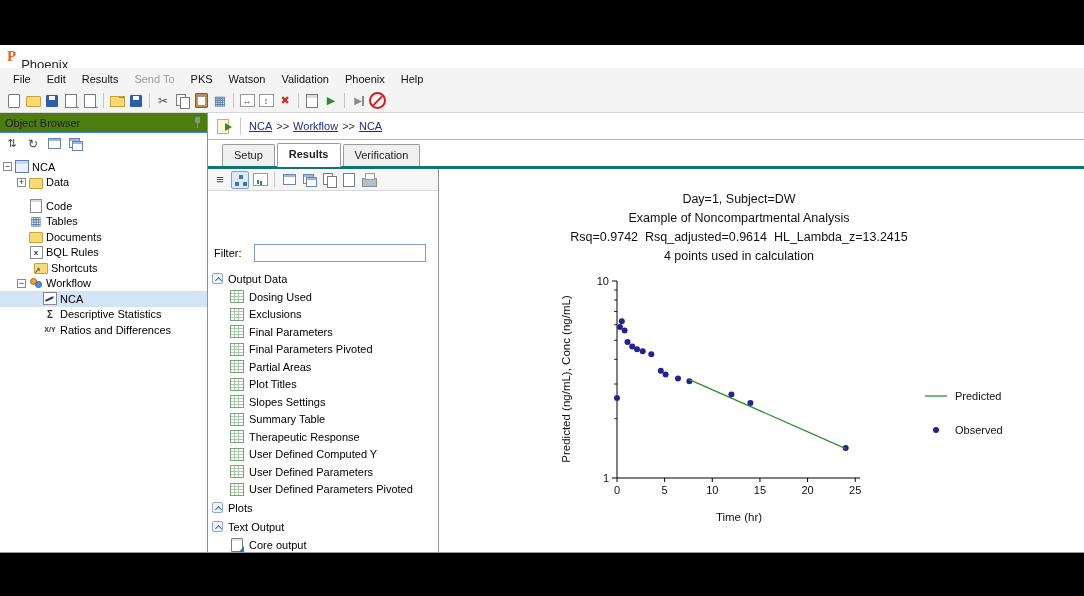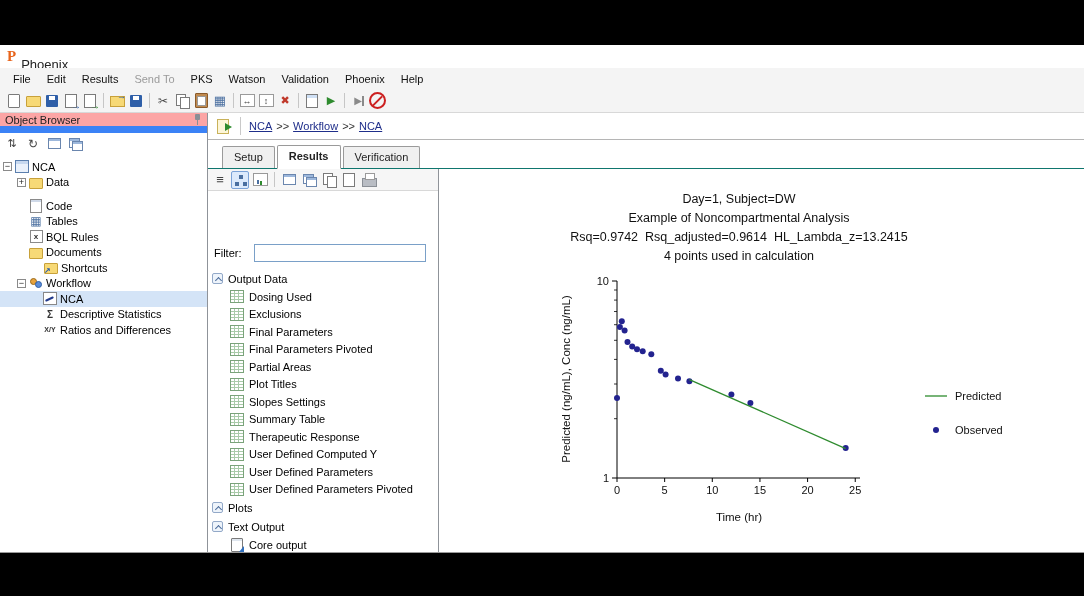--- a/index.html
+++ b/index.html
@@ -60,21 +60,21 @@
   .ic-chart-view::after{content:"";position:absolute;left:6px;bottom:5px;width:2px;height:4px;background:#4a6fa0;box-shadow:3px 1px 0 0 #2e8b2e;}
   .ic-print::before{content:"";width:13px;height:7px;background:#b9bdc4;border:1px solid #8a8f96;margin-top:6px;}
   .ic-print::after{content:"";position:absolute;top:2px;left:5px;width:8px;height:5px;background:#fff;border:1px solid #9a9a9a;}
   .tbi.pressed{border:1px solid #7aa2d8;background:#dceafc;border-radius:2px;}
 
   
   .content{display:flex;height:439px;}
 
   
   .left-panel{width:208px;border-right:1px solid #8f9399;display:flex;flex-direction:column;background:#fff;flex:none;}
-  .lp-header{height:20px;display:flex;align-items:center;justify-content:space-between;padding:0 5px;background:#fca5a5;border-bottom:7px solid #3b82f6;color:#222;}
+  .lp-header{height:20px;display:flex;align-items:center;justify-content:space-between;padding:0 5px;background:#4d7c0f;border-bottom:1px solid #3b82f6;color:#222;}
   .pin{width:9px;height:13px;position:relative;}
   .pin::before{content:"";position:absolute;top:1px;left:2px;width:5px;height:6px;background:#8a8f96;border-radius:1px;}
   .pin::after{content:"";position:absolute;top:7px;left:4px;width:1px;height:5px;background:#8a8f96;}
   .lp-toolbar{height:21px;display:flex;align-items:center;gap:3px;padding:0 3px;}
   .ob-tree{flex:1;padding-top:5px;overflow:hidden;}
   .tree-row{height:15.5px;display:flex;align-items:center;gap:3px;white-space:nowrap;}
   .tree-row.selected{background:#d4e4f7;}
   .expand{width:9px;height:9px;border:1px solid #8a8a8a;background:#fff;font-size:9px;line-height:7px;text-align:center;color:#222;flex:none;}
   .expand.none{visibility:hidden;}
 
@@ -98,21 +98,21 @@
   .right-panel{flex:1;display:flex;flex-direction:column;min-width:0;}
   .crumbbar{height:27px;border-bottom:1px solid #b5b5b5;display:flex;align-items:center;gap:8px;padding-left:8px;background:#fff;}
   .crumb-icon{width:16px;height:16px;position:relative;flex:none;}
   .crumb-icon::before{content:"";position:absolute;left:1px;top:1px;width:10px;height:13px;background:#fdf6d8;border:1px solid #c9b25a;}
   .crumb-icon::after{content:"";position:absolute;right:0;top:5px;width:0;height:0;border-top:4px solid transparent;border-bottom:4px solid transparent;border-left:7px solid #2e8b2e;}
   .crumb-vsep{width:1px;height:18px;background:#c9c9c9;flex:none;}
   .crumbs{display:flex;align-items:center;gap:4px;}
   .crumb-link{color:#1f2e8a;text-decoration:underline;cursor:pointer;}
   .crumb-s{color:#333;}
 
-  .tabrow{height:29px;display:flex;align-items:flex-end;padding-left:14px;border-bottom:1px solid #0f766e;background:#fff;}
+  .tabrow{height:29px;display:flex;align-items:flex-end;padding-left:14px;border-bottom:3px solid #0f766e;background:#fff;}
   .tab{padding:4px 11px 5px;border:1px solid #9a9a9a;border-bottom:none;background:#f0f0f0;margin-right:2px;border-radius:2px 2px 0 0;color:#222;position:relative;}
   .tab.active{background:#fff;font-weight:bold;margin-bottom:-1px;padding-bottom:6px;border-bottom:1px solid #fff;}
 
   .body{flex:1;display:flex;min-height:0;}
   .results-panel{width:231px;border-right:1px solid #8f9399;display:flex;flex-direction:column;flex:none;background:#fff;}
   .rp-toolbar{height:22px;border-bottom:1px solid #d8d8d8;display:flex;align-items:center;gap:2px;padding:0 3px;background:#f6f6f6;}
   .rp-filter{height:27px;display:flex;align-items:center;gap:12px;padding:0 6px;margin-top:48px;}
   .rp-filter input{width:172px;height:18px;border:1px solid #7aa0c8;padding:0 3px;font:11px "Liberation Sans",sans-serif;}
   .results-tree{flex:1;overflow:hidden;padding-top:3px;}
   .rt-header{height:19px;display:flex;align-items:center;gap:5px;padding-left:4px;font-weight:normal;white-space:nowrap;}
@@ -210,29 +210,29 @@
               <span class="ti ic-code"></span>
               <span class="tlabel">Code</span>
             </div>
             <div class="tree-row" style="padding-left: 17px;">
               <span class="expand none"></span>
               <span class="ti ic-tables"></span>
               <span class="tlabel">Tables</span>
             </div>
             <div class="tree-row" style="padding-left: 17px;">
               <span class="expand none"></span>
+              <span class="ti ic-folder"></span>
+              <span class="tlabel">Documents</span>
+            </div>
+            <div class="tree-row" style="padding-left: 17px;">
+              <span class="expand none"></span>
               <span class="ti ic-bql"></span>
               <span class="tlabel">BQL Rules</span>
             </div>
-            <div class="tree-row" style="padding-left: 17px;">
-              <span class="expand none"></span>
-              <span class="ti ic-folder"></span>
-              <span class="tlabel">Documents</span>
-            </div>
-            <div class="tree-row" style="padding-left: 32px;">
+            <div class="tree-row" style="padding-left: 22px;">
               <span class="expand none"></span>
               <span class="ti ic-folder-shortcut"></span>
               <span class="tlabel">Shortcuts</span>
             </div>
             <div class="tree-row" style="padding-left: 17px;">
               <span class="expand">−</span>
               <span class="ti ic-workflow"></span>
               <span class="tlabel">Workflow</span>
             </div>
             <div class="tree-row selected" style="padding-left: 31px;">

